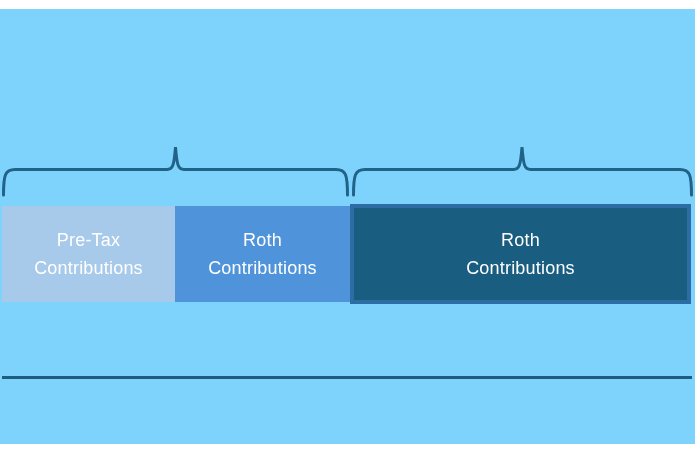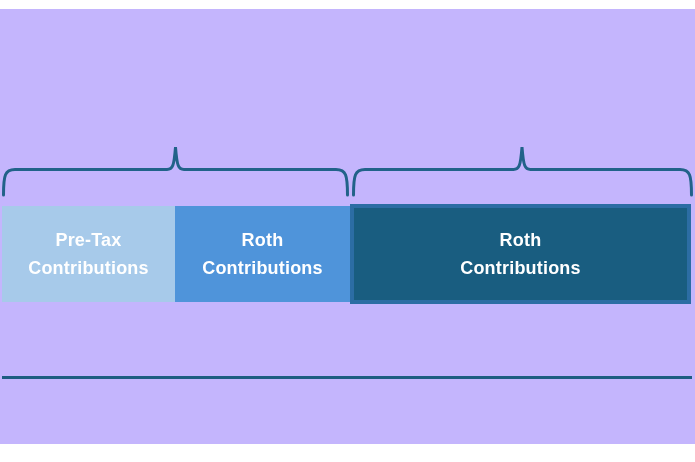--- a/index.html
+++ b/index.html
@@ -70,21 +70,21 @@
     position: absolute;
     left: 2px;
     top: 376px;
     width: 690px;
     height: 3px;
   }
 </style>
 </head>
 <body>
 
-<div class="stage" style="background-color: #c4b5fd; font-weight: bold;">
+<div class="stage" style="background-color: #7dd3fc;">
 
   <div class="strip top" style="background-color: rgb(255, 255, 255);"></div>
 
   <svg class="brace left" viewBox="0 0 347 54" preserveAspectRatio="none" aria-hidden="true">
     <path d="M 1.5 52 C 1.5 32 3 26.5 13 26.5 L 165 26.5 C 170.5 26.5 172 23.5 173.5 4 C 175 23.5 176.5 26.5 182 26.5 L 334 26.5 C 344 26.5 345.5 32 345.5 52" fill="none" stroke-width="3" stroke-linecap="round" stroke="#216289"></path>
   </svg>
 
   <svg class="brace right" viewBox="0 0 341 54" preserveAspectRatio="none" aria-hidden="true">
     <path d="M 1.5 52 C 1.5 32 3 26.5 13 26.5 L 161.5 26.5 C 167 26.5 168.5 23.5 170 4 C 171.5 23.5 173 26.5 178.5 26.5 L 328 26.5 C 338 26.5 339.5 32 339.5 52" fill="none" stroke-width="3" stroke-linecap="round" stroke="#216289"></path>
   </svg>

